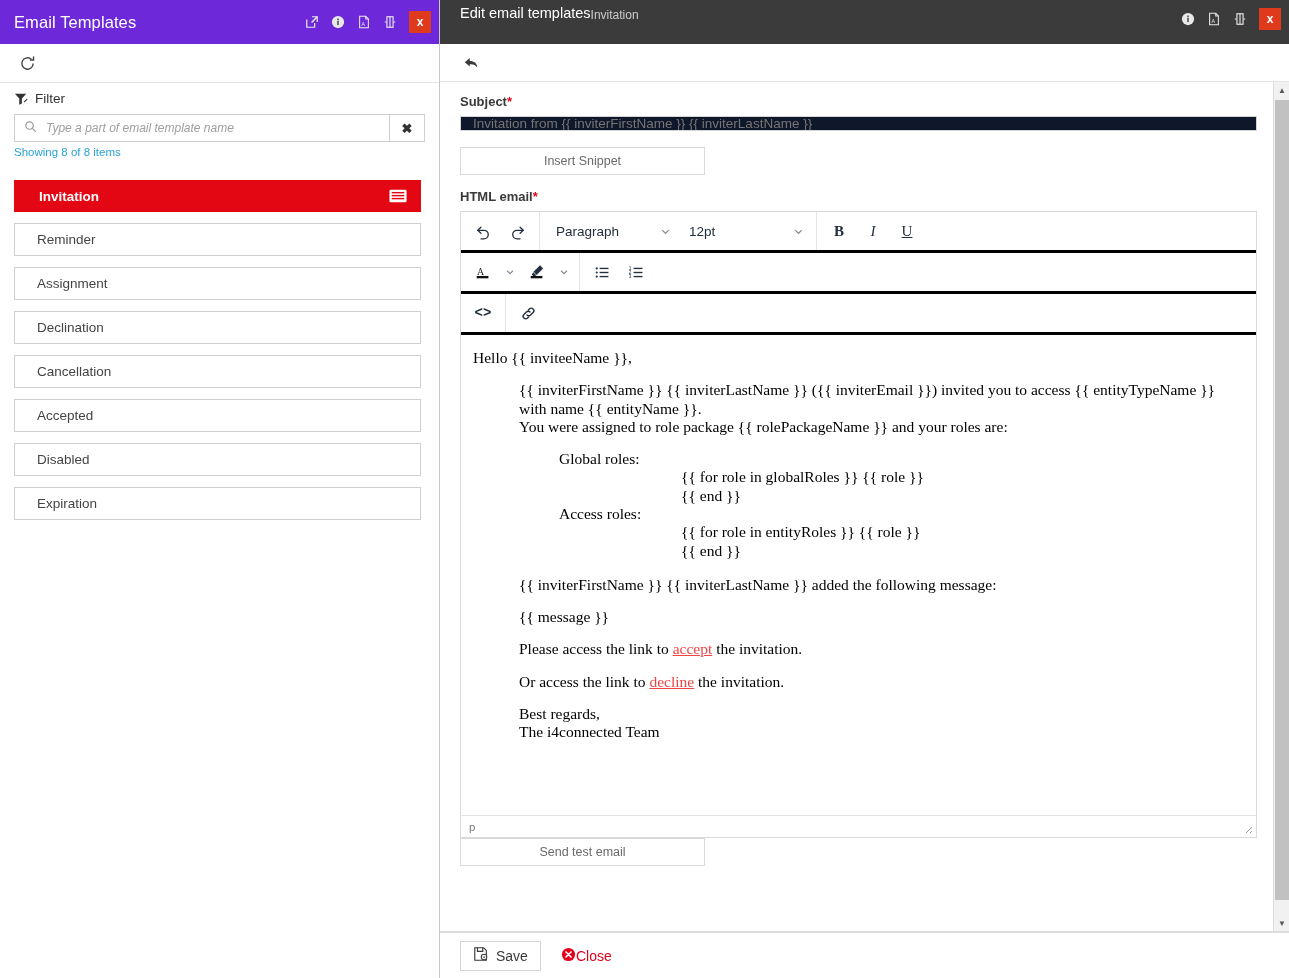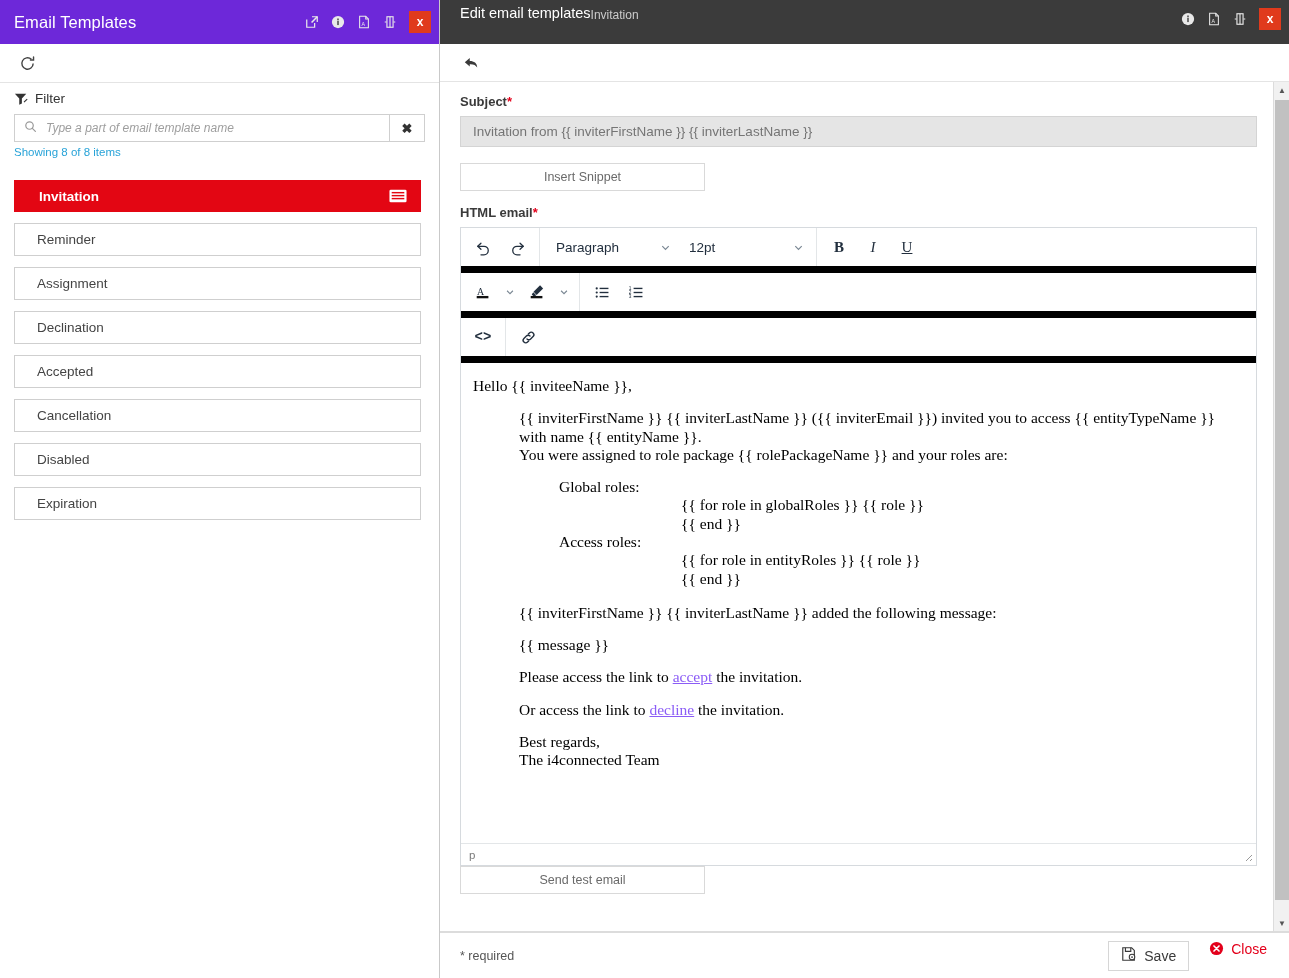--- a/index.html
+++ b/index.html
@@ -175,27 +175,27 @@
   .field-label {
     font-size: 13px;
     font-weight: 700;
     color: #3a3a3a;
     margin-bottom: 7px;
   }
   .req { color: #e3001b; font-weight: 700; }
 
   .subject-input {
     width: 100%;
-    height: 31px;
+    height: 15px;
     border: 1px solid #d4d4d4;
     padding: 0 12px;
     font-family: "Liberation Sans", sans-serif;
     font-size: 13.5px;
     color: #6e6e6e;
-    background: #e5e5e5;
+    background: #0f172a;
     outline: none;
   }
   .plain-btn {
     width: 245px;
     height: 28px;
     border: 1px solid #d9d9d9;
     background: #fff;
     font-family: "Liberation Sans", sans-serif;
     font-size: 12.5px;
     color: #6a6a6a;
@@ -206,21 +206,21 @@
   .spacer-14 { height: 14px; }
 
   
   .editor {
     border: 1px solid #d6dade;
     background: #fff;
   }
   .ed-toolbar-row {
     display: flex; align-items: center;
     min-height: 38px;
-    border-bottom: 7px solid #000000;
+    border-bottom: 3px solid #000000;
   }
   .ed-group {
     display: flex; align-items: center;
     padding: 0 5px;
     height: 38px;
     border-right: 1px solid #e3e6e8;
   }
   .ed-group.last { border-right: none; }
   .ed-btn {
     min-width: 30px; height: 30px;
@@ -250,21 +250,21 @@
     overflow: hidden;
     font-family: "Liberation Serif", serif;
     font-size: 15.5px;
     color: #000;
     line-height: 1.18;
   }
   .ed-body p { margin: 0 0 14px 0; }
   .ed-body .ind1 { margin-left: 46px; }
   .ed-body .ind2 { margin-left: 86px; }
   .ed-body .ind3 { margin-left: 208px; }
-  .ed-body a { color: #8b5cf6; text-decoration: underline; }
+  .ed-body a { color: #ef4444; text-decoration: underline; }
   .ed-status {
     height: 22px;
     border-top: 1px solid #e3e6e8;
     display: flex; align-items: center;
     padding: 0 8px;
     font-size: 11.5px;
     color: #7a7a7a;
     position: relative;
     font-family: "Liberation Sans", sans-serif;
   }
@@ -289,21 +289,21 @@
     border: 1px solid #d6d6d6;
     background: #fff;
     height: 30px;
     padding: 0 12px;
     font-size: 14px;
     color: #3a3a3a;
     cursor: pointer;
     font-family: "Liberation Sans", sans-serif;
   }
   .close-link {
-    display: flex; align-items: flex-start; gap: 7px;
+    display: flex; align-items: center; 
     height: 30px;
     padding: 0 8px;
     font-size: 14px;
     color: #e3001b;
     cursor: pointer;
   }
 
   
   .vscroll {
     position: absolute;
@@ -423,24 +423,24 @@
       <div class="list-item">
         <span class="li-label">Reminder</span>
       </div>
       <div class="list-item">
         <span class="li-label">Assignment</span>
       </div>
       <div class="list-item">
         <span class="li-label">Declination</span>
       </div>
       <div class="list-item">
+        <span class="li-label">Cancellation</span>
+      </div>
+      <div class="list-item">
         <span class="li-label">Accepted</span>
-      </div>
-      <div class="list-item">
-        <span class="li-label">Cancellation</span>
       </div>
       <div class="list-item">
         <span class="li-label">Disabled</span>
       </div>
       <div class="list-item">
         <span class="li-label">Expiration</span>
       </div>
 
     </div>
   </div>
@@ -658,21 +658,20 @@
       </div>
 
       <div class="vscroll">
         <div class="arrow">▲</div>
         <div class="thumb"></div>
         <div class="arrow bot">▼</div>
       </div>
     </div>
 
     <div class="rp-footer">
-      <div class="required-note">* required</div>
       <div class="footer-btns">
         <div class="save-btn">
           <span>
             <svg width="16" height="16" viewBox="0 0 18 18" fill="none" stroke="#3a3a3a" stroke-width="1.3">
               <path d="M2 2h10l3 3v11H2z"></path>
                 <path d="M5 2v4h6V2"></path>
               <circle cx="12.4" cy="12.4" r="3.1" fill="#fff" stroke="#3a3a3a" stroke-width="1.2"></circle>
               <circle cx="12.4" cy="12.4" r="1" fill="#3a3a3a" stroke="none"></circle>
             </svg>
           </span>

